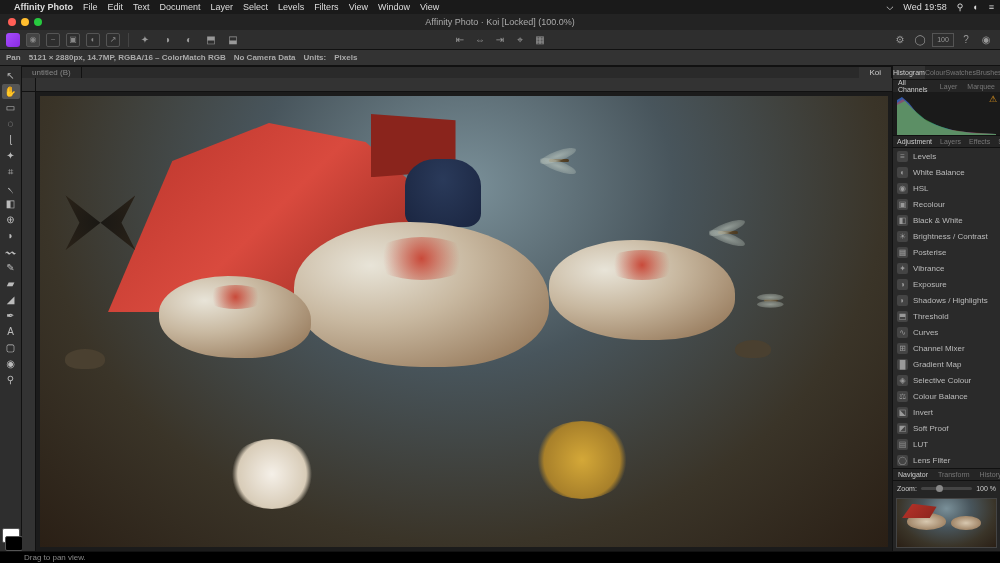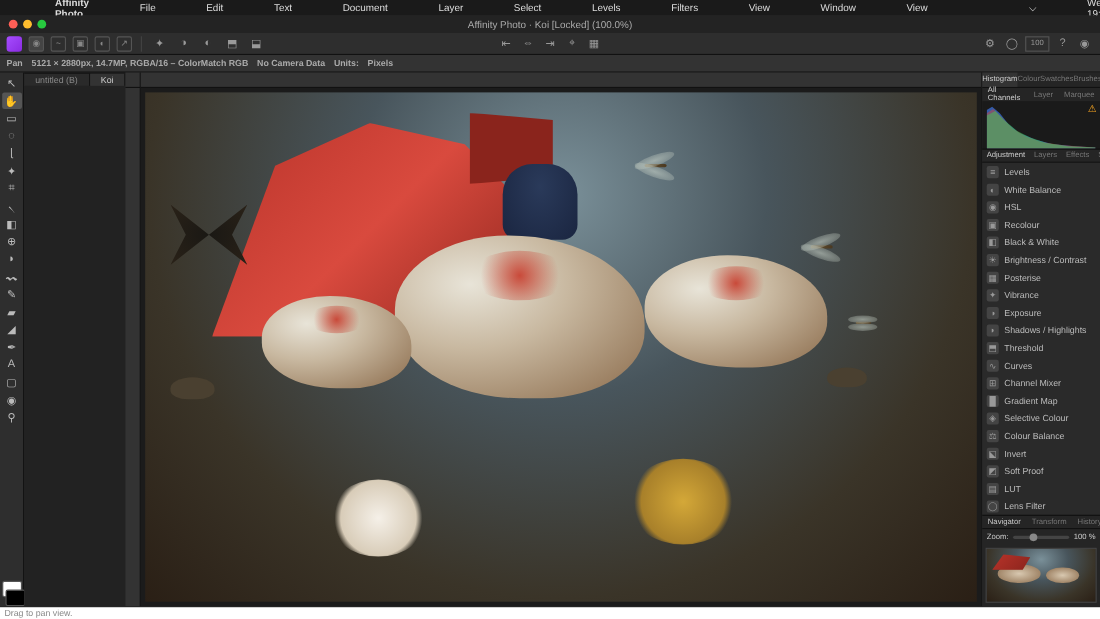--- a/index.html
+++ b/index.html
@@ -1,19 +1,19 @@
 <!DOCTYPE html>
 <html><head>
 <meta charset="utf-8">
 <style>
   * { box-sizing: border-box; margin: 0; padding: 0; font-family: -apple-system, "Helvetica Neue", Arial, sans-serif; }
   body { width: 1000px; height: 563px; background: #2a2a2a; color: #ccc; overflow: hidden; font-size: 9px; }
   
   
-  .mac-menubar { height: 14px; background: #1a1a1a; display: flex; align-items: center; padding: 0 6px; font-size: 9px; color: #ddd; gap: 36px; }
+  .mac-menubar { height: 14px; background: #1a1a1a; display: flex; align-items: center; padding: 0 6px; font-size: 9px; color: #ddd; }
   .mac-menubar .apple { margin-right: 8px; font-size: 10px; }
   .mac-menubar .app-name { font-weight: 600; margin-right: 10px; }
   .mac-menubar .menu-item { margin-right: 10px; cursor: default; }
   .mac-menubar .spacer { flex: 1; }
   .mac-menubar .status { margin-left: 10px; font-size: 9px; }
   
   
   .titlebar { height: 16px; background: #232323; display: flex; align-items: center; position: relative; }
   .traffic { display: flex; gap: 5px; padding-left: 8px; }
   .traffic span { width: 8px; height: 8px; border-radius: 50%; display: block; }
@@ -35,21 +35,21 @@
   
   
   .workspace { display: flex; height: calc(563px - 14px - 16px - 20px - 16px - 12px); }
   
   
   .tools-left { width: 22px; background: #2e2e2e; border-right: 1px solid #111; display: flex; flex-direction: column; align-items: center; padding-top: 2px; gap: 1px; }
   .tools-left .tool { width: 18px; height: 15px; display:flex;align-items:center;justify-content:center; color:#bbb; font-size:10px; border-radius:2px;}
   .tools-left .tool.active { background:#555; color:#fff;}
   
   
-  .canvas-wrap { flex: 1; background: #222; position: relative; display:flex;flex-direction:row;}
+  .canvas-wrap { flex: 1; background: #222; position: relative; display:flex;flex-direction:column;}
   .ruler-corner{width:14px;height:14px;background:#333;position:absolute;left:0;top:0;border-right:1px solid #111;border-bottom:1px solid #111;}
   .ruler-top{height:14px;margin-left:14px;background:#333;border-bottom:1px solid #111;position:relative;overflow:hidden;}
   .ruler-left{width:14px;position:absolute;left:0;top:14px;bottom:0;background:#333;border-right:1px solid #111;}
   .canvas-inner{position:absolute;left:14px;top:14px;right:0;bottom:0;background:#1b1b1b;overflow:hidden;}
   .tabstrip{height:12px;background:#2a2a2a;border-top:1px solid #111;display:flex;font-size:8px;color:#888;}
   .tabstrip .tab{padding:0 10px;display:flex;align-items:center;border-right:1px solid #111;}
   .canvas-art{position:absolute;left:4px;top:4px;right:4px;bottom:4px;}
   
   
   .art-bg{width:100%;height:100%;background:radial-gradient(ellipse at 50% 20%, #7a9099 0%, #48555c 35%, #3a3428 70%, #2a1f15 100%);position:relative;overflow:hidden;}
@@ -87,21 +87,21 @@
   .navigator{border-top:1px solid #111;background:#252525;}
   .nav-tabs{height:12px;display:flex;font-size:7px;color:#777;border-bottom:1px solid #111;}
   .nav-tabs span{padding:0 5px;display:flex;align-items:center;}
   .nav-tabs span.active{color:#ccc;}
   .nav-zoom{height:14px;display:flex;align-items:center;padding:0 4px;gap:4px;font-size:7px;}
   .nav-zoom .slider{flex:1;height:3px;background:#444;border-radius:2px;position:relative;}
   .nav-zoom .slider .thumb{position:absolute;top:-2px;left:30%;width:7px;height:7px;background:#888;border-radius:50%;}
   .nav-preview{height:50px;margin:3px;background:radial-gradient(ellipse at 50% 20%, #7a9099 0%, #48555c 35%, #3a3428 70%, #2a1f15 100%);position:relative;border:1px solid #444;}
   
   
-  .statusbar { height: 12px; background: #ffffff; border-top: 1px solid #111; display: flex; align-items: center; padding: 0 4px; font-size: 8px; color: #888; }
+  .statusbar { height: 12px; background: #000000; border-top: 1px solid #111; display: flex; align-items: center; padding: 0 24px; font-size: 8px; color: #888; }
   
   .warn-icon{color:#f0a020;position:absolute;right:3px;top:14px;font-size:9px;}
 </style>
 </head>
 <body>
 
 <div class="mac-menubar">
   <span class="apple"></span>
   <span class="app-name">Affinity Photo</span>
   <span class="menu-item">File</span>

